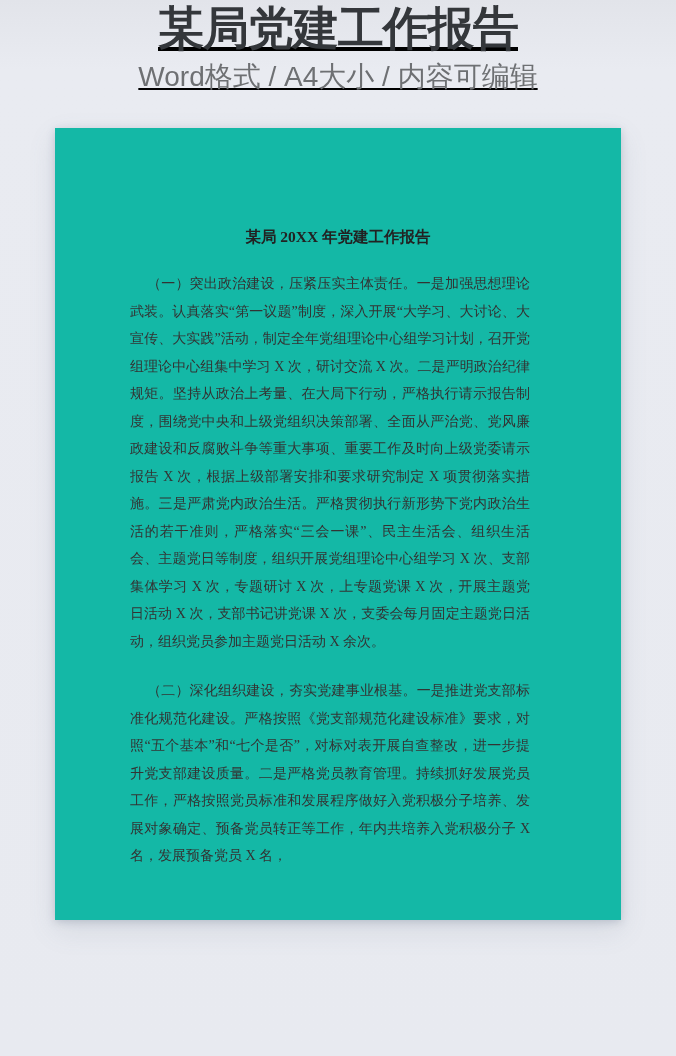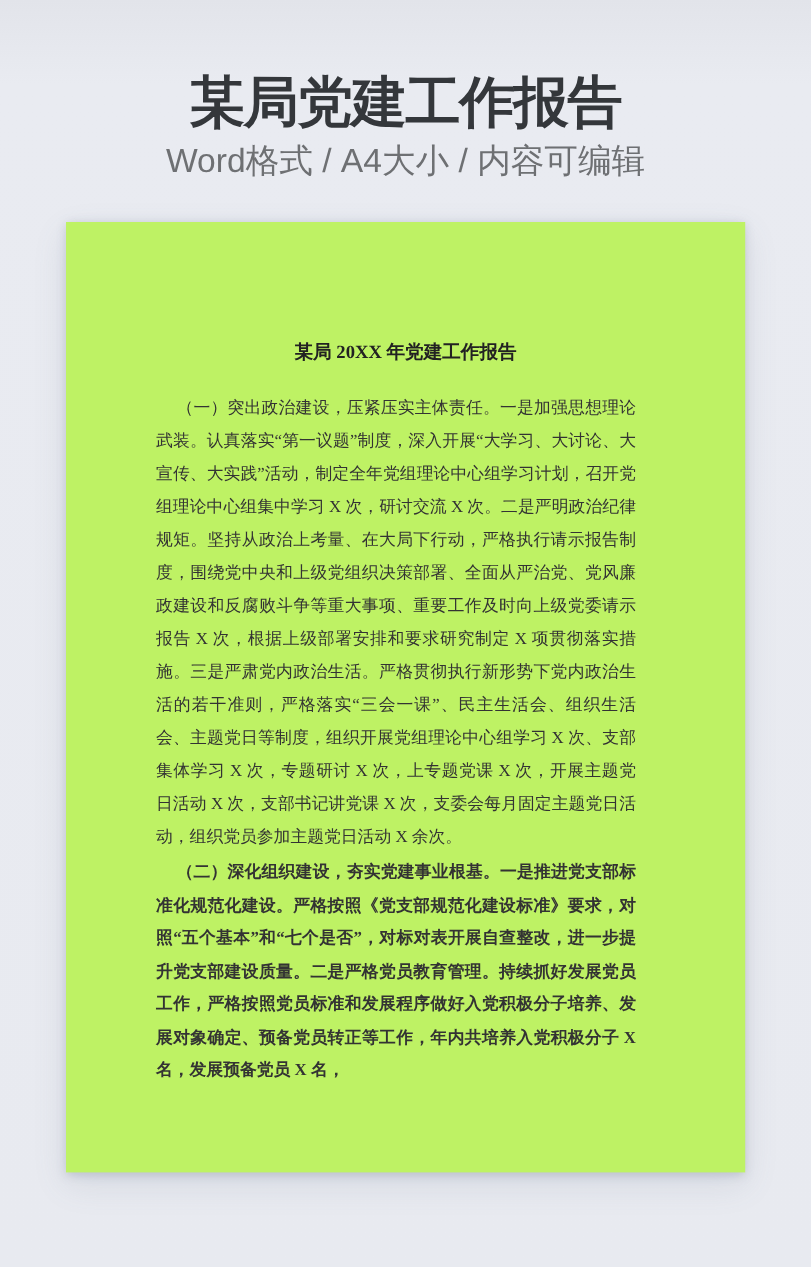--- a/index.html
+++ b/index.html
@@ -9,43 +9,43 @@
     overflow: hidden;
     background: linear-gradient(180deg, #e2e4ea 0px, #e9ebf1 70px, #e8eaf0 100%);
     font-family: "Liberation Sans", "DejaVu Sans", sans-serif;
   }
   .stage {
     width: 676px;
     height: 1056px;
     position: relative;
   }
   .preview-header {
-    padding-top: 57px;
     text-align: center;
+    text-decoration: underline;
   }
   .template-title {
     margin: 0;
     font-size: 46px;
     line-height: 56px;
     font-weight: bold;
     letter-spacing: -1px;
     color: #34373b;
   }
   .template-subtitle {
     margin: 6px 0 0 0;
     font-size: 28px;
     line-height: 30px;
     color: #6e7073;
   }
   .doc-page {
     box-sizing: border-box;
     width: 566px;
     height: 792px;
     margin: 36px auto 0 auto;
-    background: #bef264;
+    background: #14b8a6;
     box-shadow: 0 2px 8px rgba(100, 110, 135, 0.28), 0 10px 26px rgba(100, 110, 135, 0.14);
     padding: 95px 91px 0 75px;
     font-family: "Liberation Serif", "DejaVu Serif", serif;
     color: #333333;
     font-size: 14px;
     line-height: 27.5px;
   }
   .doc-title {
     margin: 0 0 19px 0;
     font-size: 15.5px;
@@ -60,21 +60,21 @@
     margin: 0;
     text-indent: 17px;
     text-align: justify;
   }
   .doc-para {
     margin: 0;
     text-indent: 17px;
     text-align: justify;
     text-justify: inter-ideograph;
   }
-  .doc-para + .doc-para { margin-top: 2px; font-weight: bold; }
+  .doc-para + .doc-para { margin-top: 22px; }
 </style>
 </head>
 <body>
 
 <div class="stage">
 
   <div class="preview-header">
     <h1 class="template-title">某局党建工作报告</h1>
     <p class="template-subtitle">Word格式 / A4大小 / 内容可编辑</p>
   </div>

